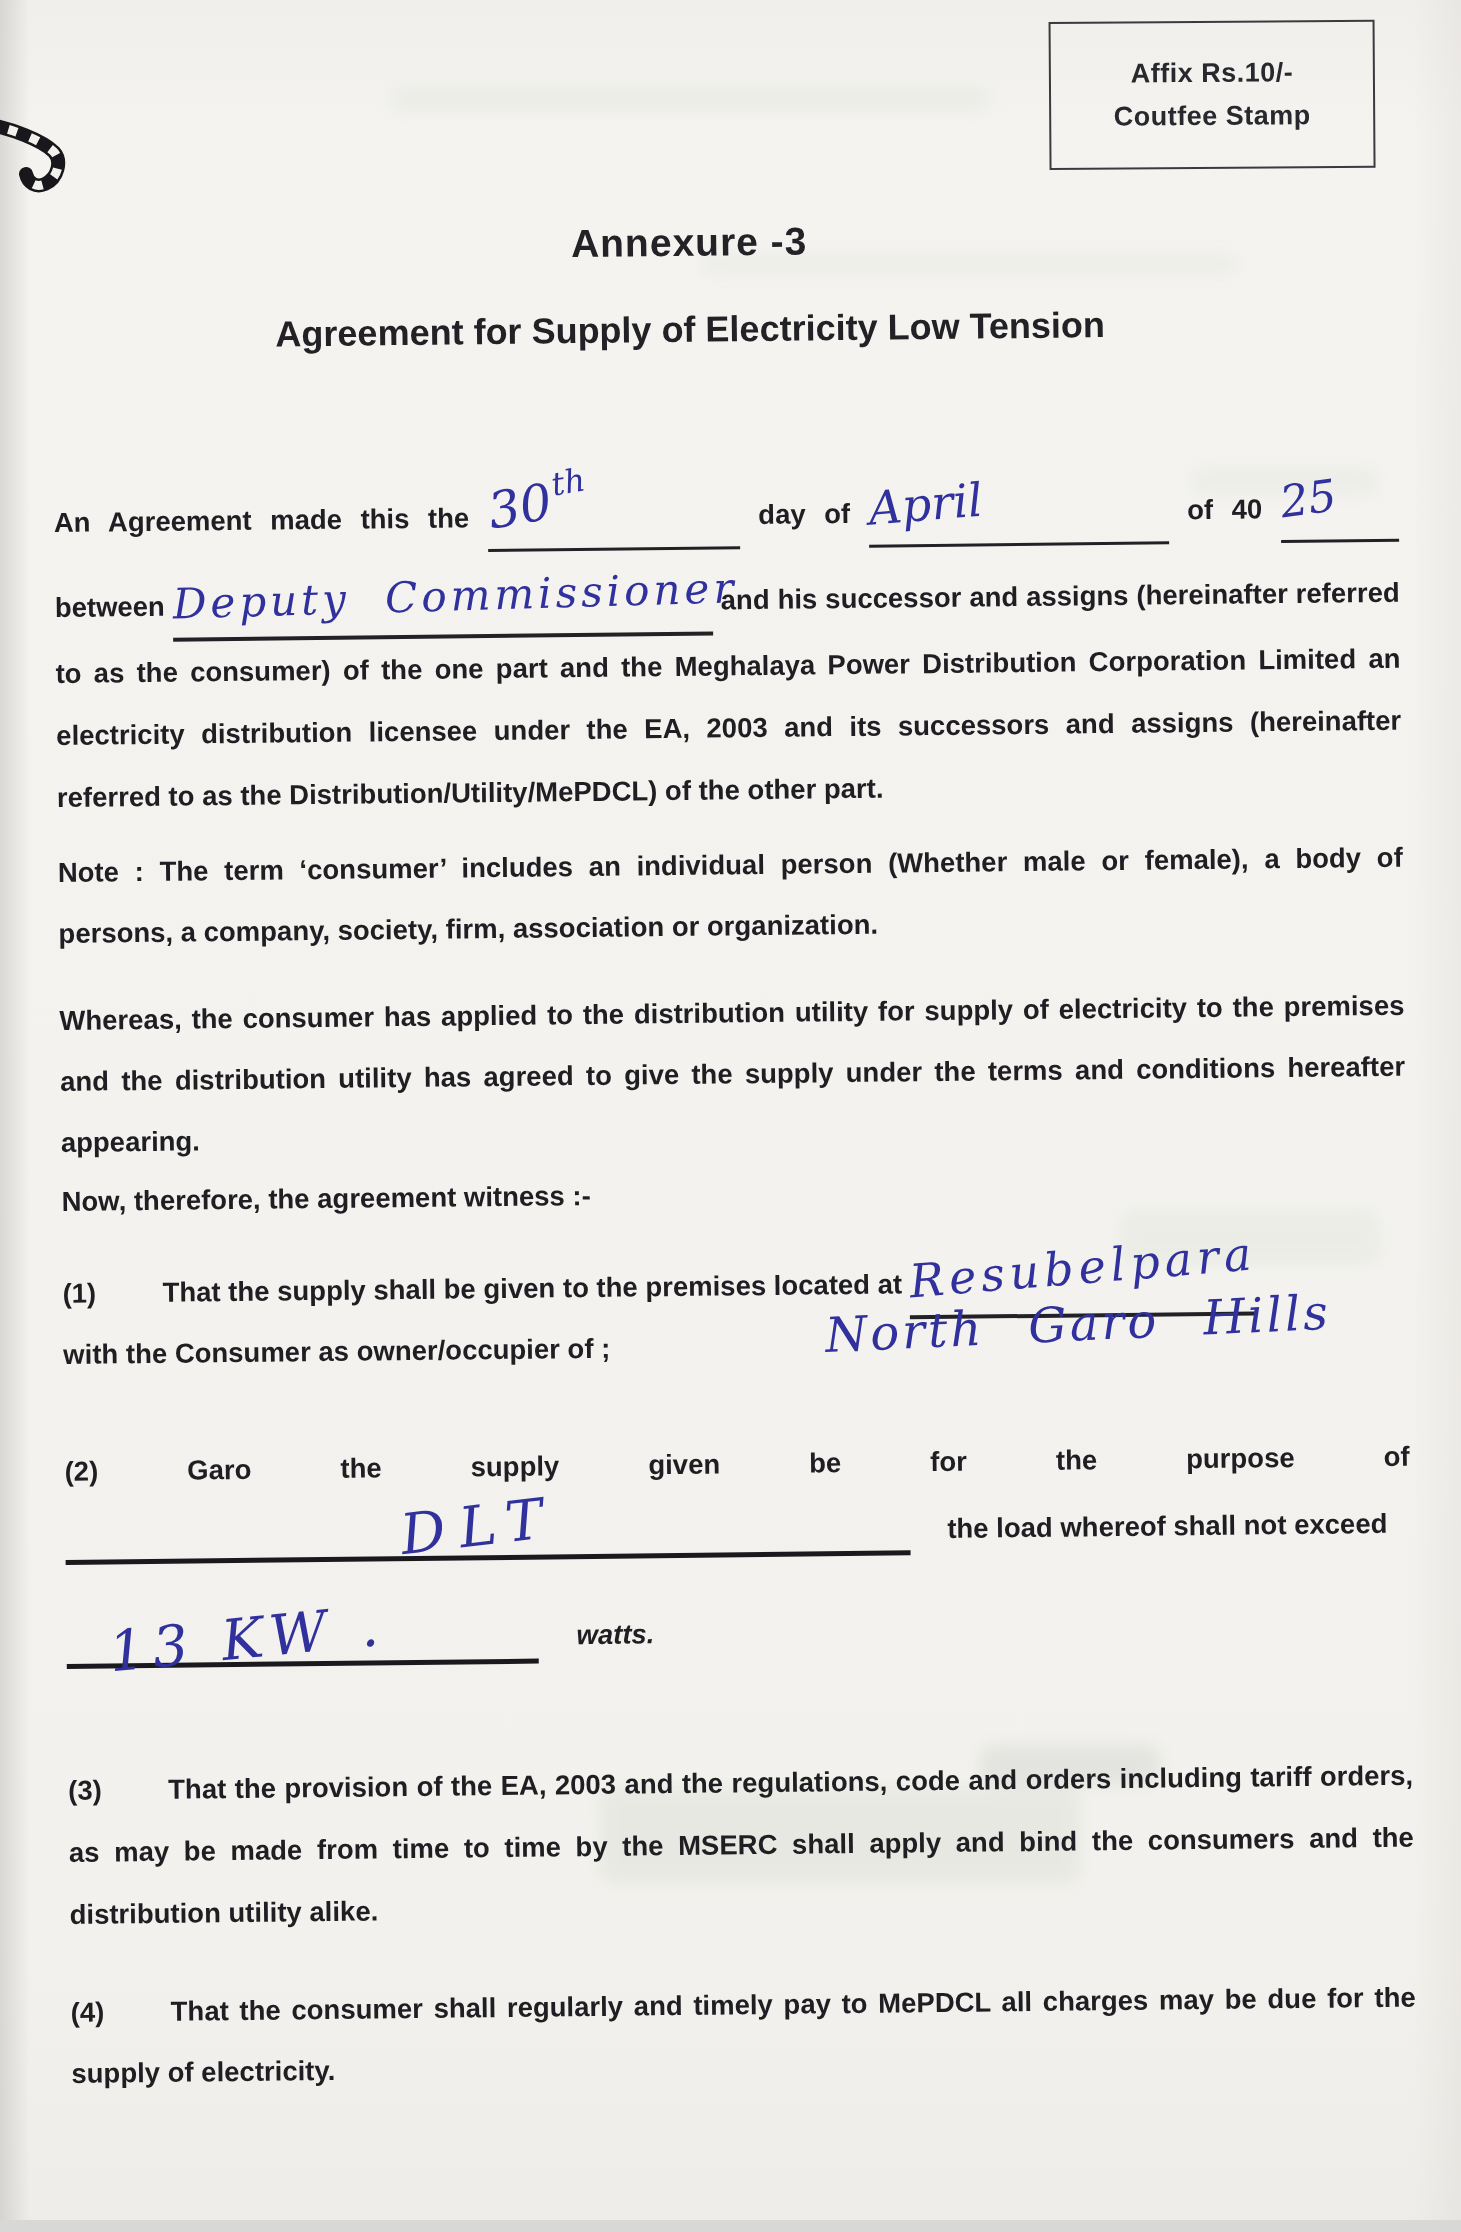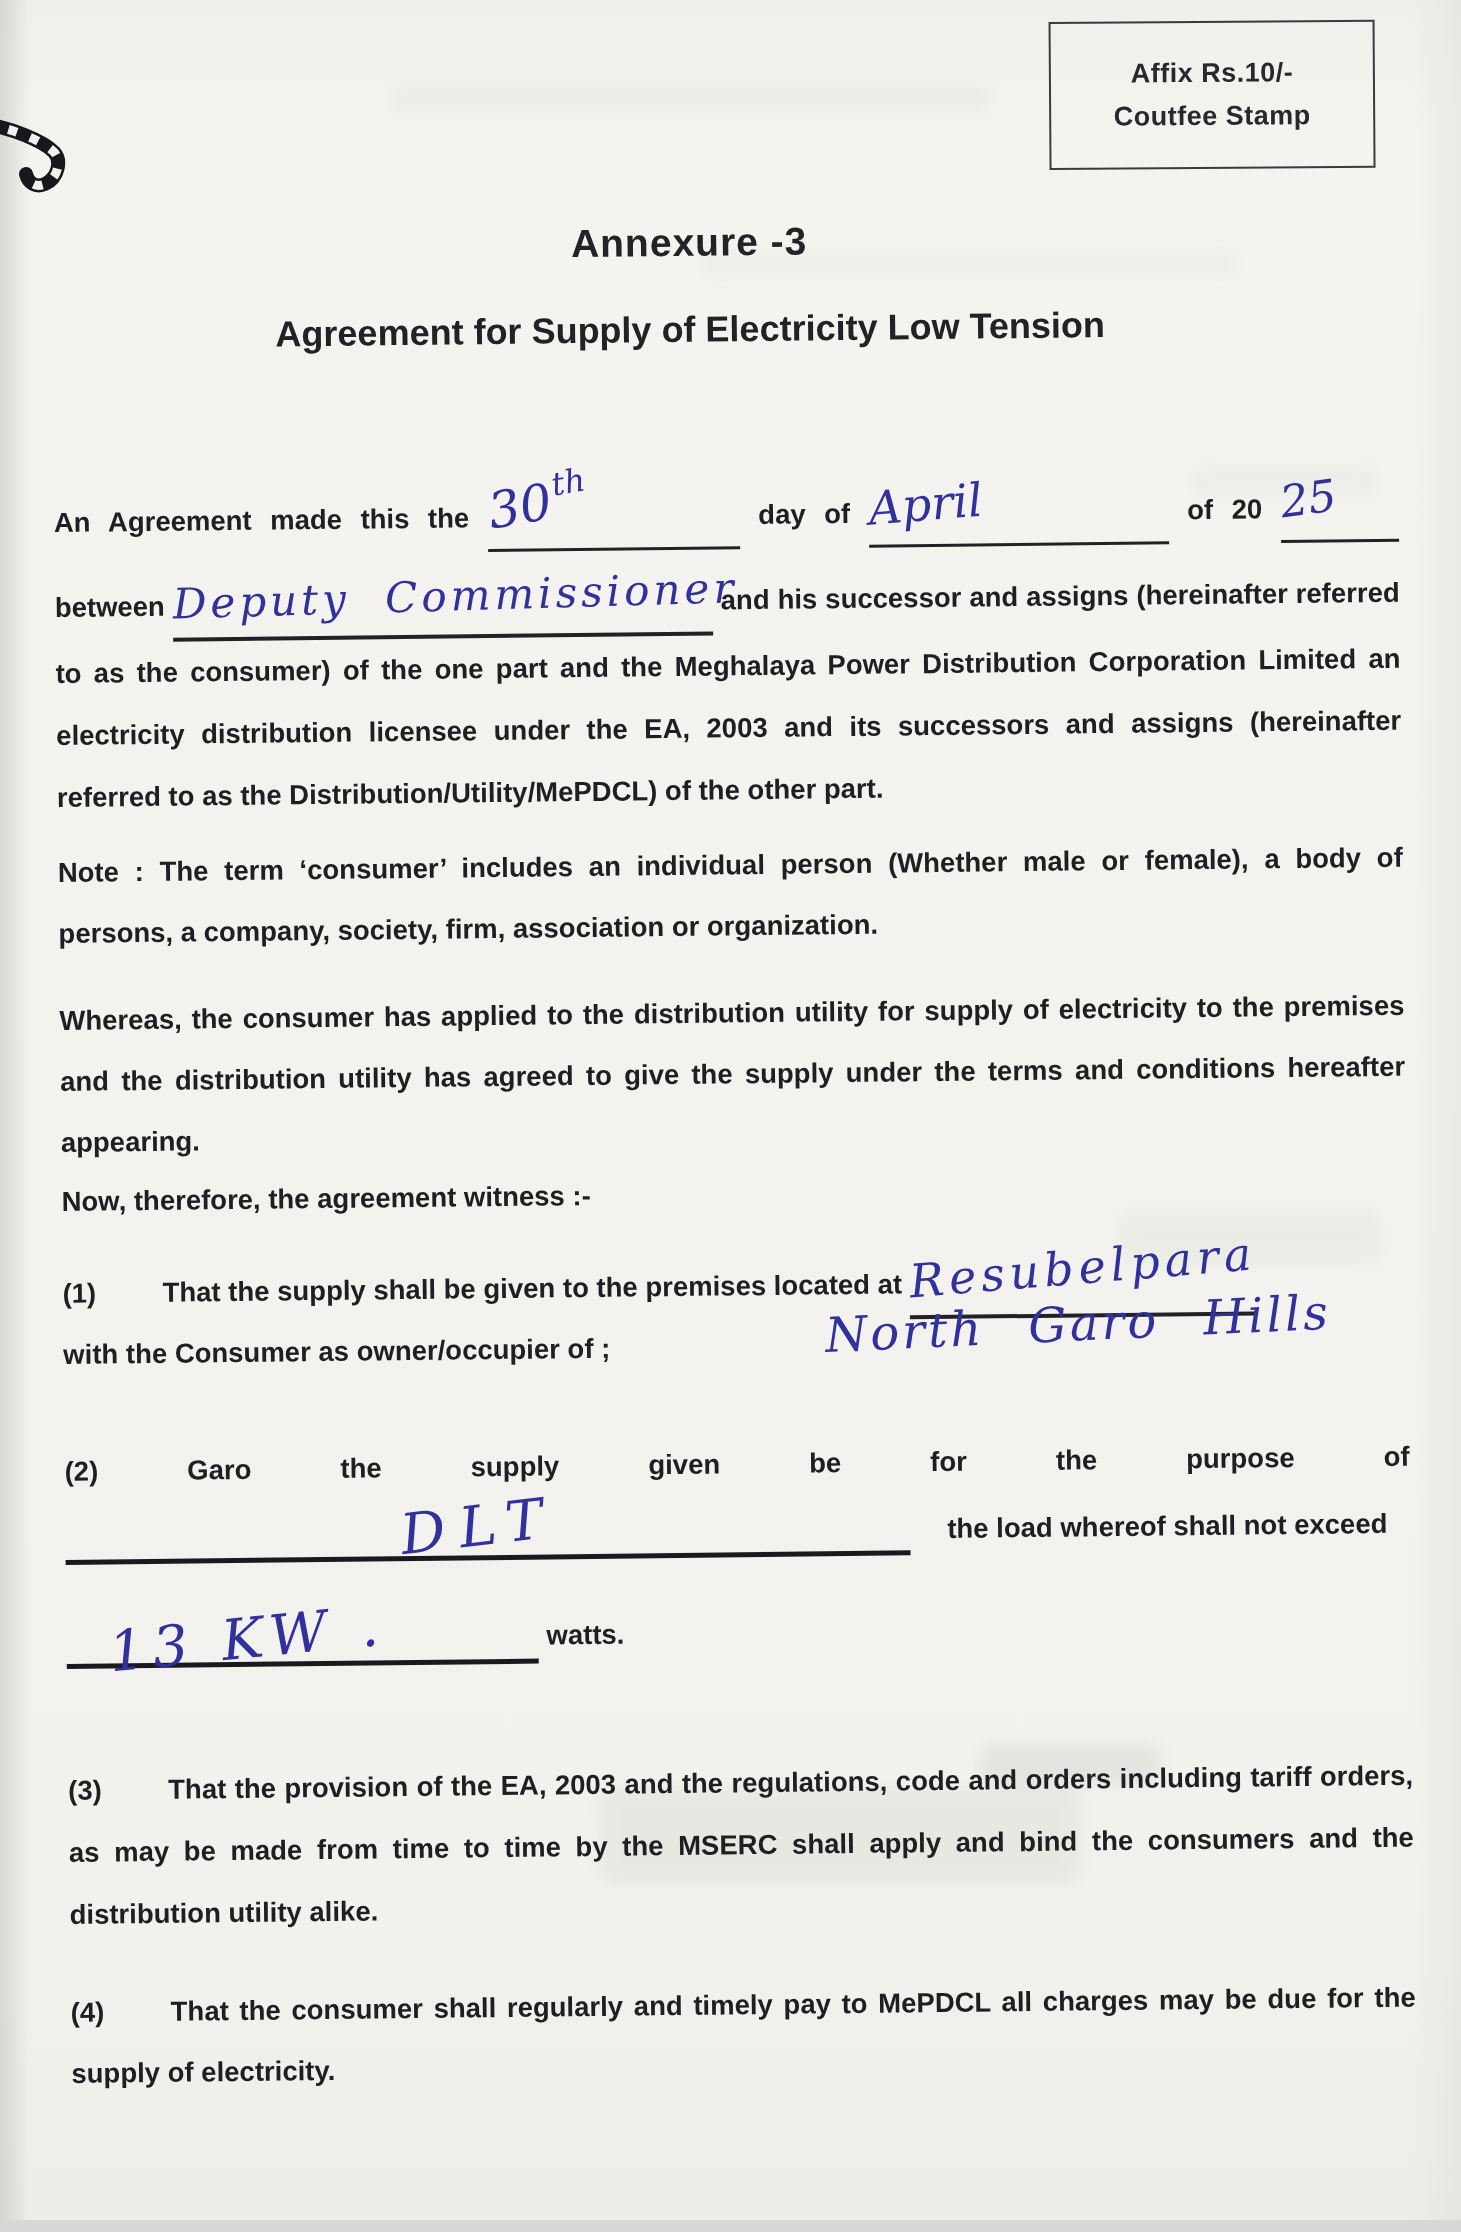--- a/index.html
+++ b/index.html
@@ -62,21 +62,21 @@
   .hw-district{position:absolute;left:762px;top:-20px;font-size:48px;letter-spacing:3px;word-spacing:26px;transform:rotate(-2deg);}
 
   .c2a{top:1435px;text-align:justify;text-align-last:justify;}
   .c2b{top:1478px;height:84px;}
   .blank-purpose{position:absolute;left:0;top:0;width:845px;height:76px;border-bottom:5px solid #1a1a1e;}
   .hw-purpose{position:absolute;left:335px;bottom:-2px;font-size:56px;letter-spacing:14px;transform:rotate(-6deg);}
   .loadtext{position:absolute;left:882px;top:24px;}
   .c2c{top:1562px;height:104px;}
   .blank-load{position:absolute;left:0;top:0;width:472px;height:96px;border-bottom:5px solid #1a1a1e;}
   .hw-load{position:absolute;left:42px;bottom:-8px;font-size:56px;letter-spacing:8px;transform:rotate(-5deg);}
-  .wattstext{position:absolute;left:480px;top:42px;}
+  .wattstext{position:absolute;left:510px;top:42px;font-style:italic;}
 
   .c3{top:1726px;line-height:62px;}
   .c4{top:1948px;line-height:61px;}
 </style>
 </head>
 <body>
 
 <div class="page">
 
   <svg class="thread" viewBox="0 0 104 116">
@@ -99,21 +99,21 @@
     </div>
 
     <h1 class="title">Annexure -3</h1>
     <h2 class="subtitle">Agreement for Supply of Electricity Low Tension</h2>
 
     <div class="line open1">
       <span>An Agreement made this the</span>
       <span class="blank blank-day"><span class="hw hw-day"><span>30</span><span class="sup">th</span></span></span>
       <span>day of</span>
       <span class="blank blank-month"><span class="hw hw-month">April</span></span>
-      <span>of 20</span>
+      <span>of 40</span>
       <span class="blank blank-year"><span class="hw hw-year">25</span></span>
     </div>
 
     <p class="para open2">
       <span>between</span>
       <span class="blank blank-party"><span class="hw hw-party">Deputy Commissioner</span></span>
       <span>and his successor and assigns (hereinafter referred to as the consumer) of the one part and the Meghalaya Power Distribution Corporation Limited an electricity distribution licensee under the EA, 2003 and its successors and assigns (hereinafter referred to as the Distribution/Utility/MePDCL) of the other part.</span>
     </p>
 
     <p class="para note">Note : The term ‘consumer’ includes an individual person (Whether male or female), a body of persons, a company, society, firm, association or organization.</p>

